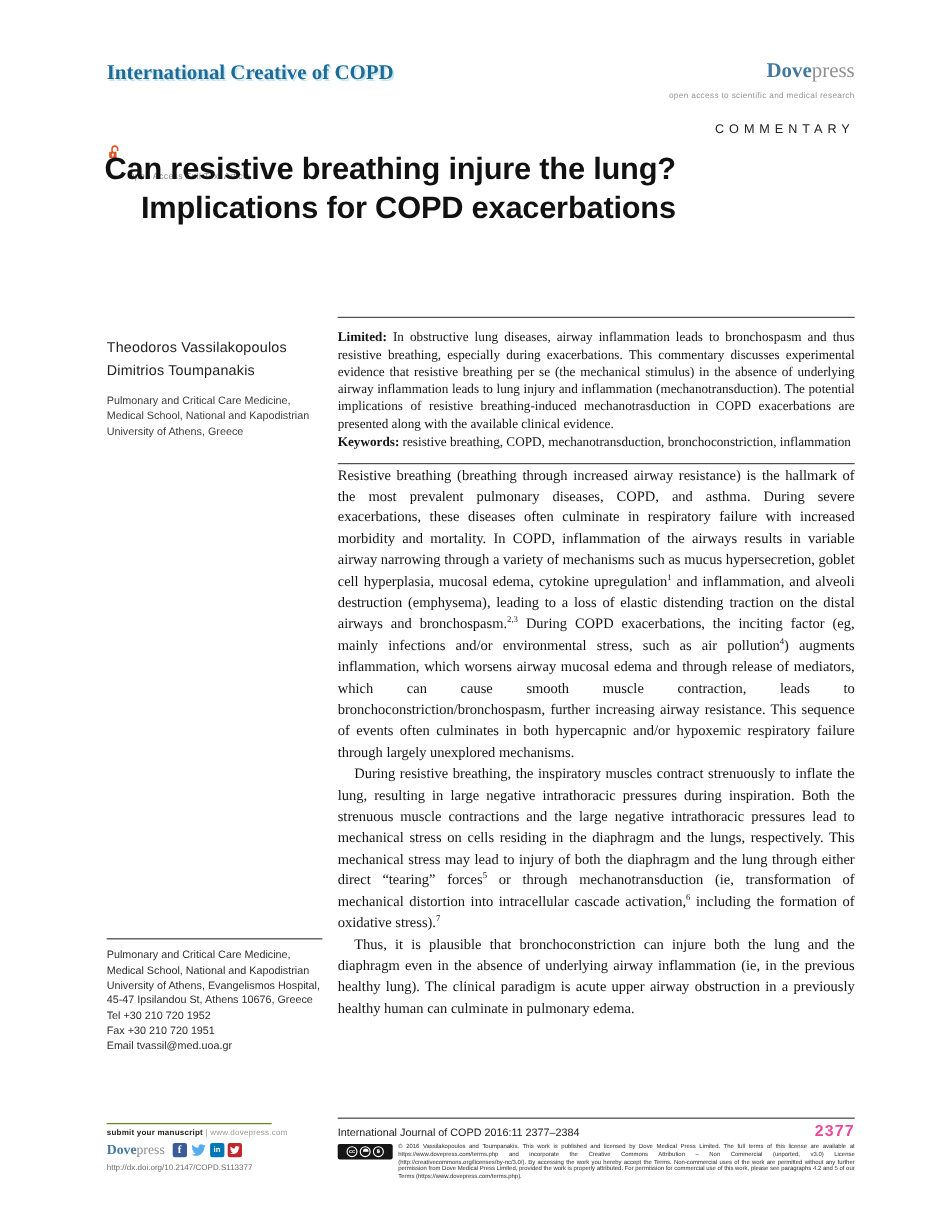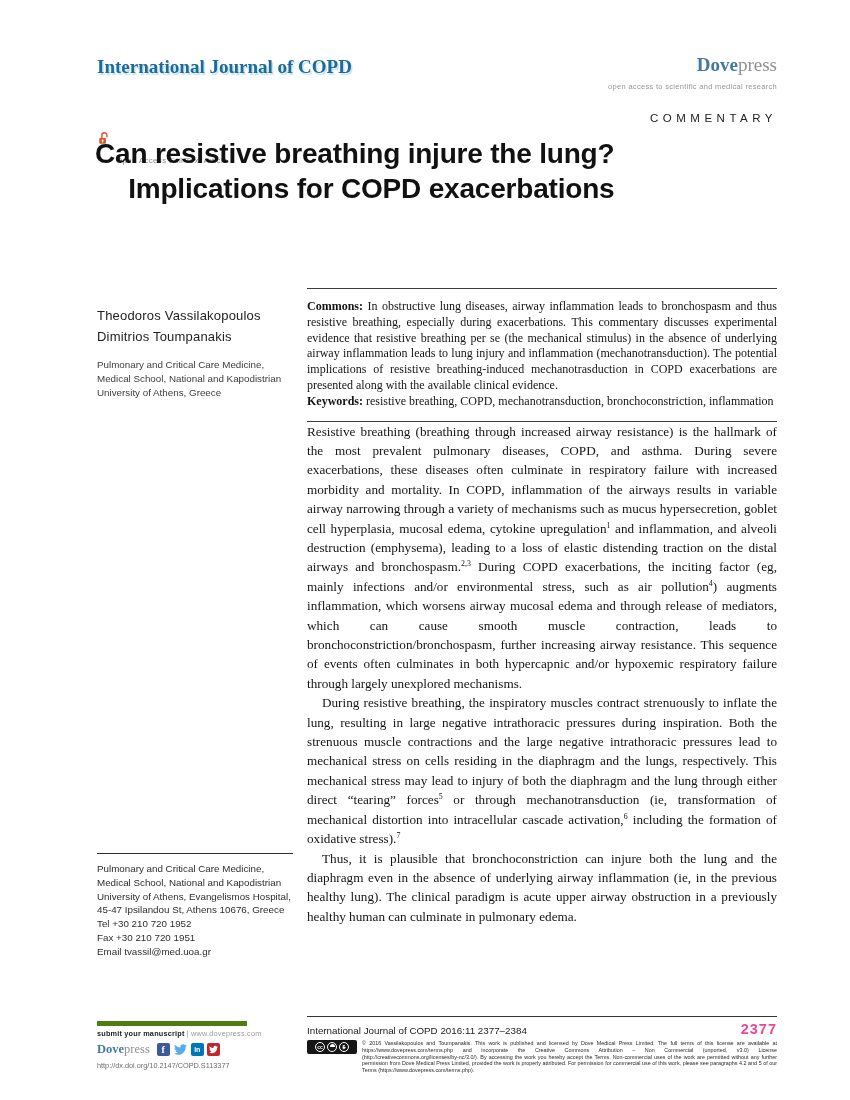--- a/index.html
+++ b/index.html
@@ -39,21 +39,21 @@
   .abstract-block{ padding-top:10px; font-family:"Liberation Serif", serif; font-size:12px; line-height:15.8px; text-align:justify; color:#141414; }
   .keywords-block{ font-family:"Liberation Serif", serif; font-size:12px; line-height:15.8px; text-align:justify; color:#141414; }
   .rule-2{ margin-top:11px; }
   .section-heading{ font-size:16.5px; font-weight:bold; color:#111; margin:13px 0 5px 0; letter-spacing:.1px; }
   .body-par{ font-family:"Liberation Serif", serif; font-size:13.2px; line-height:19.4px; text-align:justify; color:#141414; }
   .body-par + .body-par{ text-indent:15px; }
   sup{ font-size:.6em; line-height:0; vertical-align:super; }
 
   
   .footer-left{ left:97px; top:1021px; width:150px; }
-  .submit-line{ border-top:5px solid #4d7c0f; padding-top:3px; font-size:7.3px; letter-spacing:.2px; white-space:nowrap; }
+  .submit-line{ border-top:1px solid #4d7c0f; padding-top:3px; font-size:7.3px; letter-spacing:.2px; white-space:nowrap; }
   .submit-line .submit{ font-weight:bold; color:#222; }
   .submit-line .sep{ color:#999; }
   .submit-line .url{ color:#9a9a9a; }
   .footer-logo-row{ display:flex; align-items:center; gap:7px; margin-top:4px; }
   .footer-dovepress{ font-family:"Liberation Serif", serif; font-size:12.5px; font-weight:bold; }
   .footer-dovepress .dove{ color:#44799e; }
   .footer-dovepress .press{ color:#8f9093; font-weight:normal; }
   .social-row{ display:flex; align-items:center; gap:3px; }
   .sq-icon{ width:13px; height:13px; border-radius:2px; display:flex; align-items:center; justify-content:center; color:#fff; }
   .fb{ background:#3a5a98; font-family:"Liberation Serif", serif; font-weight:bold; font-size:10px; }
@@ -69,21 +69,21 @@
   .cc-badge{ width:50px; height:14px; background:#161616; border-radius:2px; display:flex; align-items:center; justify-content:center; gap:2px; flex-shrink:0; }
   .cc-circle{ width:10px; height:10px; border:1px solid #fff; border-radius:50%; color:#fff; font-size:5px; line-height:8px; text-align:center; font-weight:bold; }
   .cc-person-head{ width:2.5px; height:2.5px; border-radius:50%; background:#fff; margin:1.2px auto 0; }
   .cc-person-body{ width:5px; height:3px; border-radius:2.5px 2.5px 0 0; background:#fff; margin:.5px auto 0; }
   .nc{ text-decoration:line-through; }
   .copyright{ font-size:5.4px; line-height:6.8px; color:#2a2a2a; text-align:justify; }
 </style>
 </head>
 <body>
 
-<div class="abs journal-name">International Journal of COPD</div>
+<div class="abs journal-name">International Creative of COPD</div>
 
 <div class="abs dovepress-logo">
   <span class="dove">Dove</span><span class="press">press</span>
 </div>
 <div class="abs tagline">open access to scientific and medical research</div>
 
 <div class="abs open-access-row">
   <svg width="14" height="14" viewBox="0 0 20 20">
     <path d="M7 11 V6.2 a3.6 3.6 0 0 1 7.2 0 V9" fill="none" stroke="#df5526" stroke-width="2.1"></path>
     <rect x="3.2" y="10" width="9.6" height="8.2" rx="1.4" fill="#df5526"></rect>
@@ -111,21 +111,21 @@
   <div class="correspondence">
     <div>Pulmonary and Critical Care Medicine, Medical School, National and Kapodistrian University of Athens, Evangelismos Hospital, 45-47 Ipsilandou St, Athens 10676, Greece</div>
     <div>Tel +30 210 720 1952</div>
     <div>Fax +30 210 720 1951</div>
     <div>Email tvassil@med.uoa.gr</div>
   </div>
 
   <div class="right-col">
     <div class="rule"></div>
     <div class="abstract-block">
-      <b>Commons:</b>
+      <b>Limited:</b>
       <span>In obstructive lung diseases, airway inflammation leads to bronchospasm and thus resistive breathing, especially during exacerbations. This commentary discusses experimental evidence that resistive breathing per se (the mechanical stimulus) in the absence of underlying airway inflammation leads to lung injury and inflammation (mechanotransduction). The potential implications of resistive breathing-induced mechanotrasduction in COPD exacerbations are presented along with the available clinical evidence.</span>
     </div>
     <div class="keywords-block">
       <b>Keywords:</b>
       <span>resistive breathing, COPD, mechanotransduction, bronchoconstriction, inflammation</span>
     </div>
     <div class="rule rule-2"></div>
     <div id="sections">
         <p class="body-par">Resistive breathing (breathing through increased airway resistance) is the hallmark of the most prevalent pulmonary diseases, COPD, and asthma. During severe exacerbations, these diseases often culminate in respiratory failure with increased morbidity and mortality. In COPD, inflammation of the airways results in variable airway narrowing through a variety of mechanisms such as mucus hypersecretion, goblet cell hyperplasia, mucosal edema, cytokine upregulation<sup>1</sup> and inflammation, and alveoli destruction (emphysema), leading to a loss of elastic distending traction on the distal airways and bronchospasm.<sup>2,3</sup> During COPD exacerbations, the inciting factor (eg, mainly infections and/or environmental stress, such as air pollution<sup>4</sup>) augments inflammation, which worsens airway mucosal edema and through release of mediators, which can cause smooth muscle contraction, leads to bronchoconstriction/bronchospasm, further increasing airway resistance. This sequence of events often culminates in both hypercapnic and/or hypoxemic respiratory failure through largely unexplored mechanisms.</p>
         <p class="body-par">During resistive breathing, the inspiratory muscles contract strenuously to inflate the lung, resulting in large negative intrathoracic pressures during inspiration. Both the strenuous muscle contractions and the large negative intrathoracic pressures lead to mechanical stress on cells residing in the diaphragm and the lungs, respectively. This mechanical stress may lead to injury of both the diaphragm and the lung through either direct “tearing” forces<sup>5</sup> or through mechanotransduction (ie, transformation of mechanical distortion into intracellular cascade activation,<sup>6</sup> including the formation of oxidative stress).<sup>7</sup></p>

